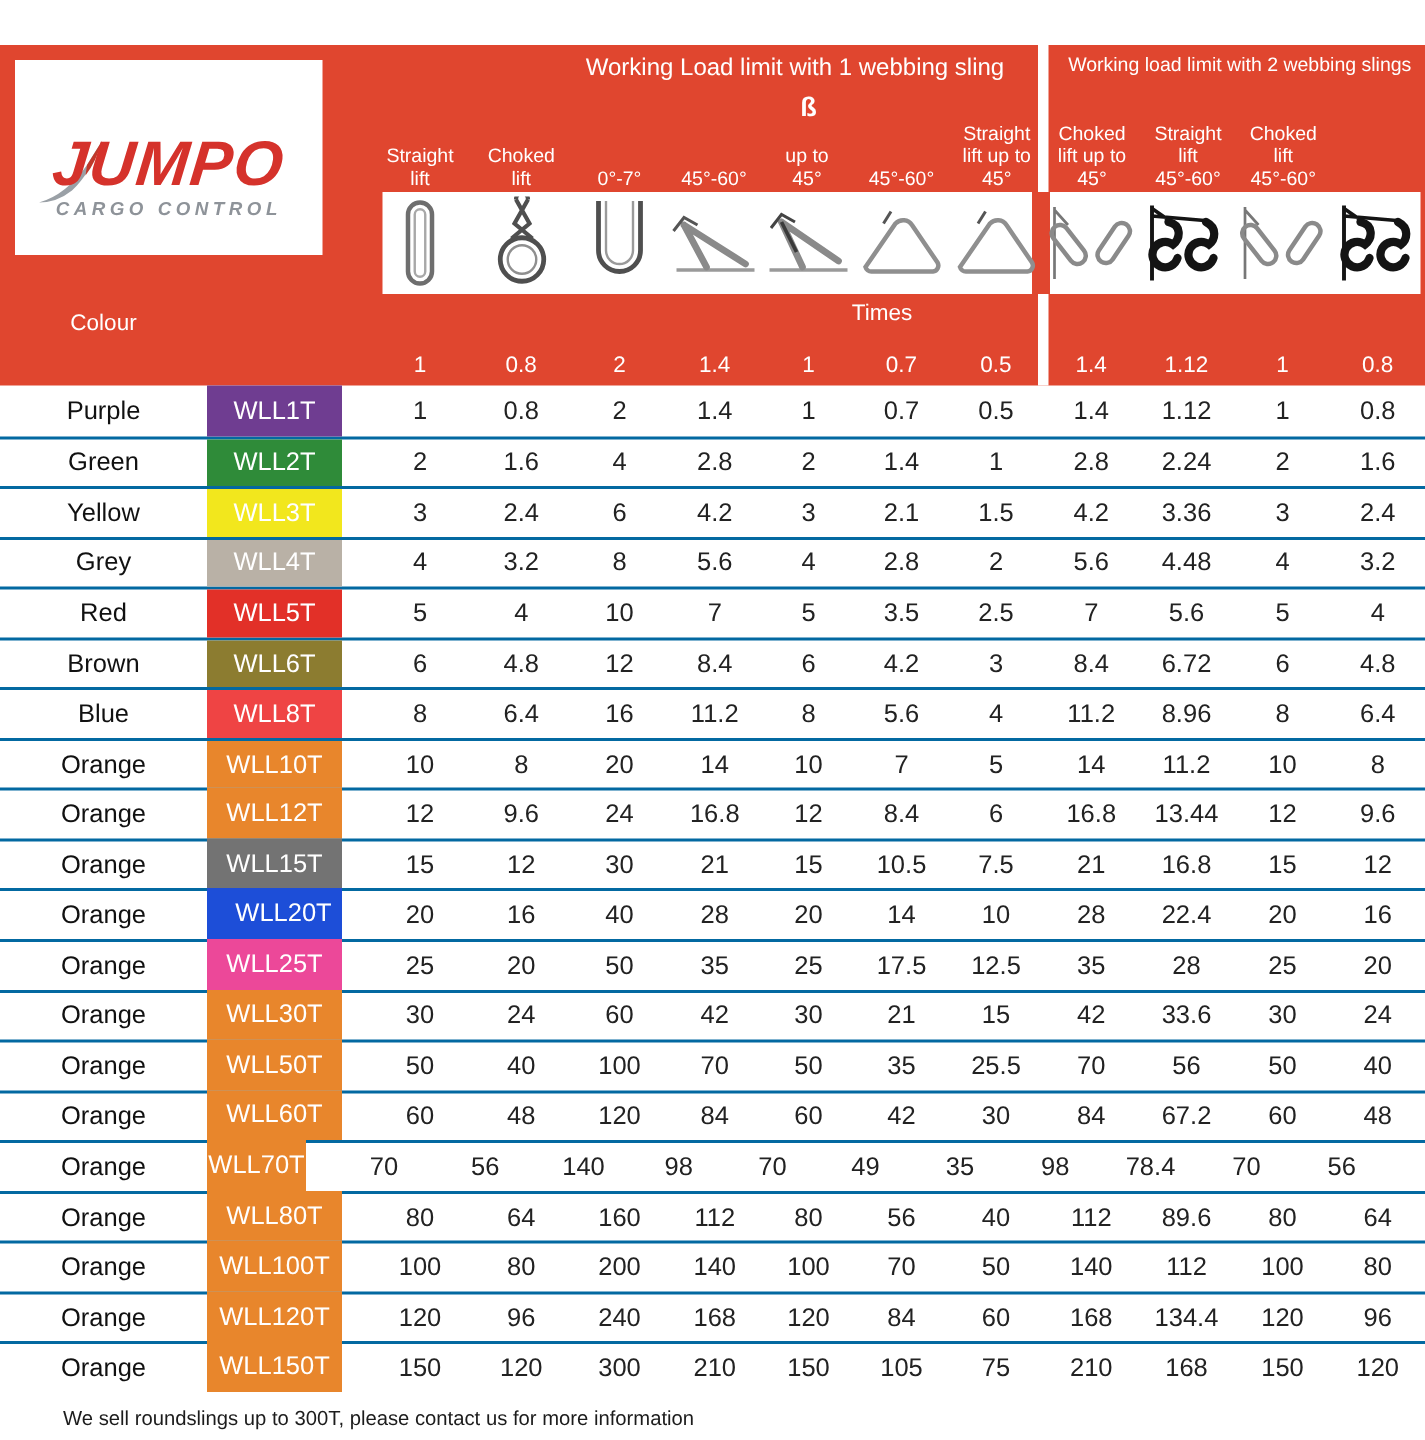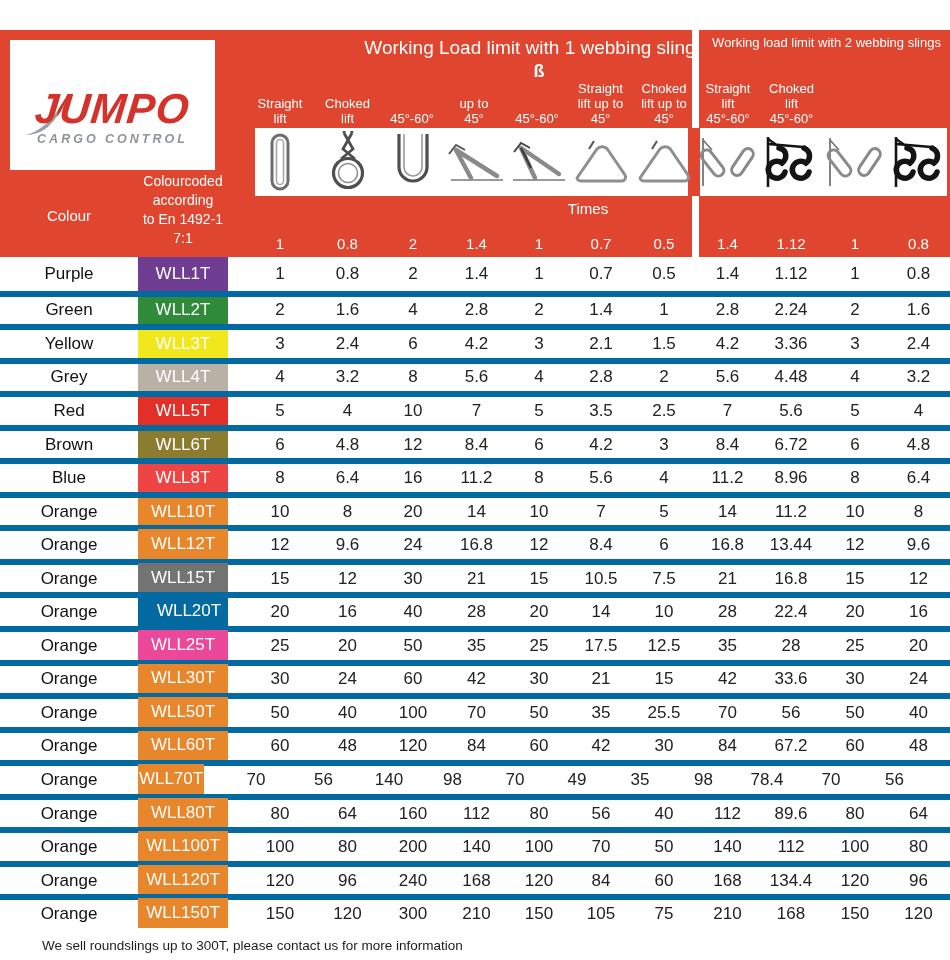--- a/index.html
+++ b/index.html
@@ -8,21 +8,21 @@
 
   
   .header{position:absolute;left:0;top:30px;width:950px;height:227px;background:#e0462f;}
   .white-sep{position:absolute;left:692px;width:7px;background:#ffffff;}
   .white-sep.top{top:0;height:98px;}
   .white-sep.bot{top:166px;height:61px;}
   .strip{position:absolute;top:98px;height:68px;background:#ffffff;}
   .strip.one{left:255px;width:433px;}
   .strip.two{left:700px;width:247px;}
 
-  .group-title{position:absolute;color:#ffffff;font-size:19px;text-align:center;}
+  .group-title{position:absolute;color:#ffffff;font-size:16px;text-align:center;}
   .g1{left:330px;top:7px;width:400px;}
   .g2{left:703px;top:5px;width:247px;font-size:13px;}
   .beta{position:absolute;left:508px;top:31px;width:62px;text-align:center;
         color:#ffffff;font-size:18px;font-weight:bold;}
 
   .logo-box{position:absolute;left:10px;top:10px;width:205px;height:130px;background:#ffffff;}
   .logo-swoosh{position:absolute;left:14px;top:52px;}
   .logo-word{position:absolute;left:0;top:48px;width:100%;text-align:center;
              color:#d5322b;font-size:42px;font-weight:800;font-style:italic;
              letter-spacing:1px;transform:skewX(-6deg);line-height:42px;}
@@ -42,21 +42,21 @@
          display:flex;flex-direction:column;align-items:center;justify-content:flex-end;}
   .col-labels{top:34px;height:62px;color:#ffffff;font-size:13px;line-height:15px;}
   .icon-row{top:98px;height:68px;}
   .icon-row .hcell{justify-content:center;}
   .mult-row{top:200px;height:26px;color:#ffffff;font-size:15px;}
   .mult-row .hcell{justify-content:center;}
   .pad-first{padding-left:18px;}
 
   
   .tbody{position:absolute;left:0;top:257px;width:950px;}
-  .row{display:flex;height:33.55px;box-sizing:border-box;border-top:6px solid #0369a1;
+  .row{display:flex;height:33.55px;box-sizing:border-box;border-top:2px solid #0369a1;
        align-items:center;}
   .row:first-child{border-top:none;height:33.55px;}
   .cell{box-sizing:border-box;text-align:center;font-size:17px;color:#222222;flex:0 0 auto;}
   .cell.colour{color:#111111;}
   .badge-cell{position:relative;height:100%;}
   .badge{position:absolute;left:0;right:0;top:0;bottom:0;display:flex;align-items:center;
          justify-content:center;color:#ffffff;font-size:17px;}
   .badge.join{top:-2px;}
 
   .footer-note{position:absolute;left:42px;top:938px;color:#1c1c1c;font-size:13.5px;}
@@ -79,38 +79,35 @@
       </svg>
       <div class="logo-word">JUMPO</div>
       <div class="logo-tag">CARGO CONTROL</div>
     </div>
 
     <div class="group-title g1">Working Load limit with 1 webbing sling</div>
     <div class="group-title g2">Working load limit with 2 webbing slings</div>
     <div class="beta">ß</div>
 
     <div class="colour-label">Colour</div>
-    <div class="colourcoded">
-        <div>Colourcoded</div>
-        <div>according</div>
-        <div>to En 1492-1</div>
-        <div>7:1</div>
-      </div>
     <div class="times-label">Times</div>
 
     <div class="hrow col-labels">
         <div class="hcell" style="width: 138px;"></div>
         <div class="hcell" style="width: 90px;"></div>
         <div class="hcell pad-first" style="width: 86px;">
           <div>Straight</div>
           <div>lift</div>
         </div>
         <div class="hcell" style="width: 67px;">
           <div>Choked</div>
           <div>lift</div>
+        </div>
+        <div class="hcell" style="width: 64px;">
+          <div>0°-7°</div>
         </div>
         <div class="hcell" style="width: 62px;">
           <div>45°-60°</div>
         </div>
         <div class="hcell" style="width: 62px;">
           <div>up to</div>
           <div>45°</div>
         </div>
         <div class="hcell" style="width: 64px;">
           <div>45°-60°</div>
@@ -408,21 +405,21 @@
         <div class="cell" style="width: 62px;">10.5</div>
         <div class="cell" style="width: 64px;">7.5</div>
         <div class="cell" style="width: 63px;">21</div>
         <div class="cell" style="width: 64px;">16.8</div>
         <div class="cell" style="width: 64px;">15</div>
         <div class="cell" style="width: 63px;">12</div>
       </div>
       <div class="row">
         <div class="cell colour" style="width: 138px;">Orange</div>
         <div class="cell badge-cell" style="width: 90px;">
-          <div class="badge join" style="background: #0369a1; padding-left: 12px;">WLL20T</div>
+          <div class="badge join" style="background: #1d4ed8; padding-left: 12px;">WLL20T</div>
         </div>
         <div class="cell pad-first" style="width: 86px;">20</div>
         <div class="cell" style="width: 67px;">16</div>
         <div class="cell" style="width: 64px;">40</div>
         <div class="cell" style="width: 63px;">28</div>
         <div class="cell" style="width: 62px;">20</div>
         <div class="cell" style="width: 62px;">14</div>
         <div class="cell" style="width: 64px;">10</div>
         <div class="cell" style="width: 63px;">28</div>
         <div class="cell" style="width: 64px;">22.4</div>

